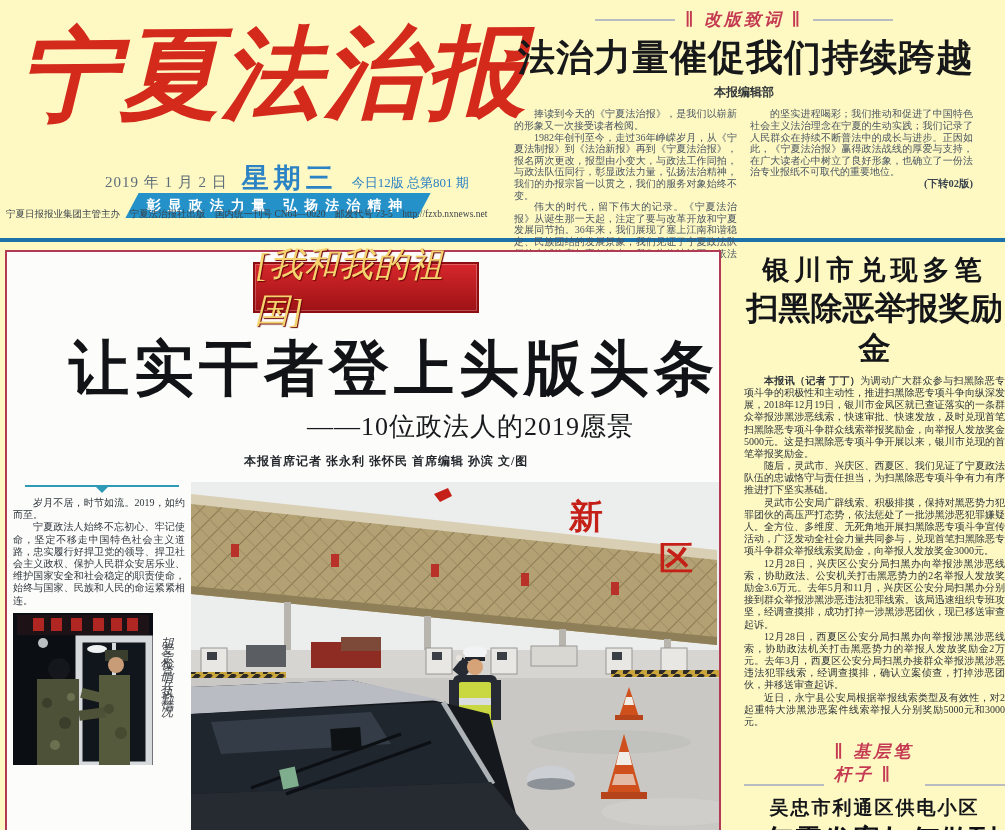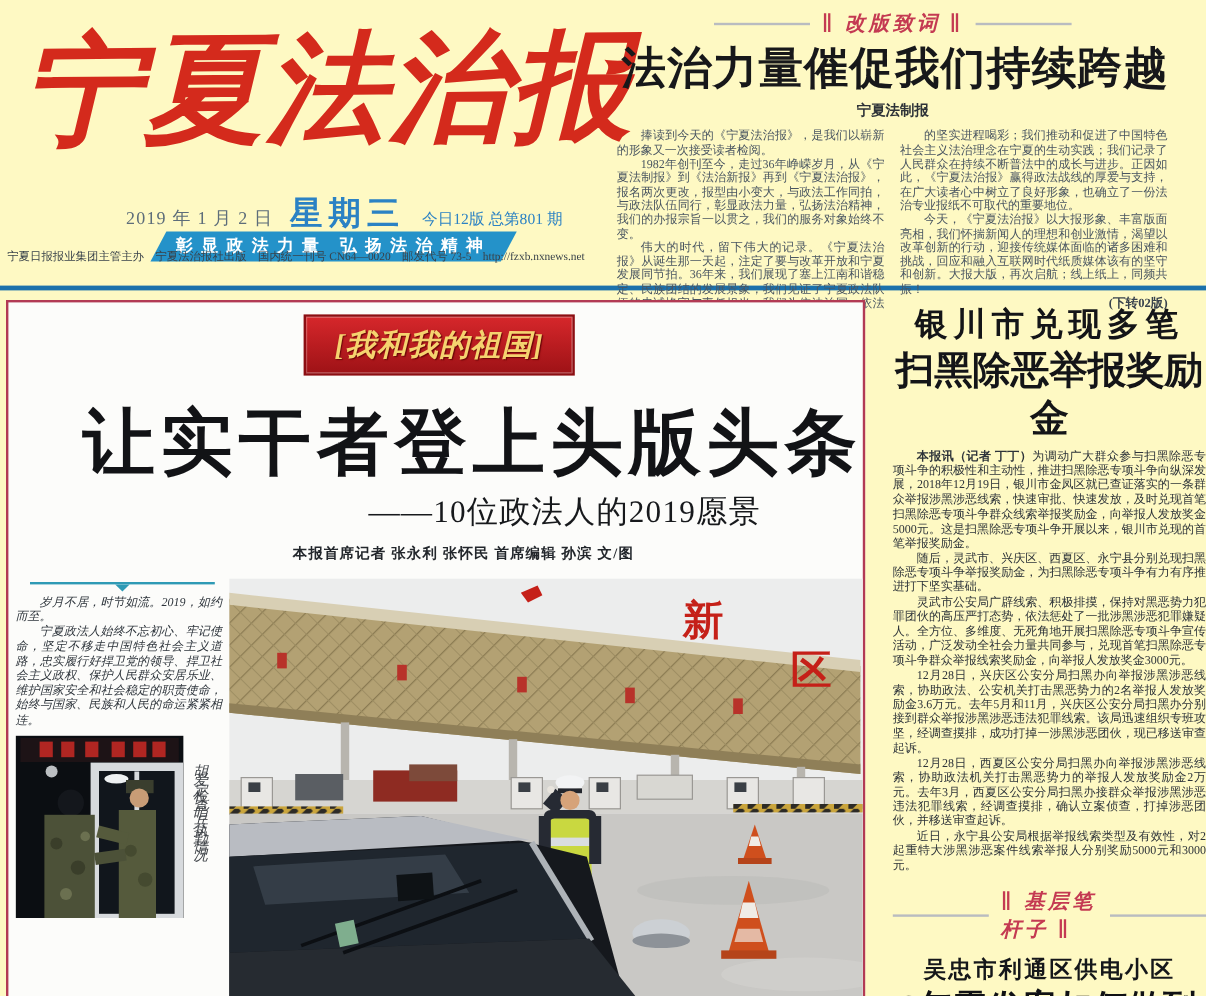--- a/index.html
+++ b/index.html
@@ -36,51 +36,51 @@
   .ed-col p{margin:0;text-indent:2em;}
   .continued{text-align:right;font-size:10.5px;color:#39434d;font-weight:bold;}
 
   
   .lead-box{position:absolute;left:5px;top:250px;width:712px;height:600px;
     border:2px solid #b23a54;background:#fcfcfa;}
   .fatherland-banner{position:absolute;left:246px;top:10px;width:222px;height:47px;
     background:linear-gradient(180deg,#d6272b,#9e1216);border:2px solid #8c0e12;
     box-shadow:inset 0 0 0 1px rgba(255,255,255,.25);
     display:flex;align-items:center;justify-content:center;}
-  .fatherland-text{color:#f5d36f;font-size:25px;font-weight:bold;font-style:italic;
+  .fatherland-text{color:#f5d36f;font-size:34px;font-weight:normal;font-style:italic;
     letter-spacing:1px;text-shadow:1px 1px 1px #6b0507;}
   .lead-headline{margin:0;padding-top:86px;text-align:right;font-size:60px;
     font-weight:900;color:#121316;letter-spacing:5px;line-height:62px;}
   .lead-subtitle{margin-top:9px;margin-left:300px;font-size:26px;color:#17191c;
     letter-spacing:1px;}
   .lead-byline{margin-top:9px;margin-left:237px;font-size:12px;font-weight:bold;
     color:#23272c;letter-spacing:1px;}
   .lead-body{display:flex;margin-top:12px;padding:0 2px 0 6px;}
   .left-col{width:172px;flex:none;}
   .teal-divider{position:relative;height:10px;margin:0 6px 5px 12px;}
   .teal-divider::before{content:'';position:absolute;left:0;right:0;top:3px;height:2px;background:#2f9ab5;}
   .teal-divider::after{content:'';position:absolute;left:46%;top:5px;
     border:6px solid transparent;border-top-color:#2f9ab5;border-bottom:0;}
   .left-col p{margin:0;font-size:10px;line-height:1.22;text-align:justify;
-    text-indent:2em;color:#2e353c;font-style:italic;}
+    text-indent:2em;color:#2e353c;}
   .soldier-row{display:flex;margin-top:6px;}
   .v-caption{writing-mode:vertical-rl;font-size:12px;letter-spacing:7px;color:#3f4348;
     font-style:italic;margin-left:5px;padding-top:14px;}
   .main-photo{flex:1;margin-left:6px;height:350px;}
   .main-photo svg,.soldier-photo svg{display:block;}
 
   
   .right-col{position:absolute;left:744px;top:254px;width:261px;}
   .reward-headline{text-align:center;font-weight:900;color:#141518;}
   .rh1{font-size:27px;letter-spacing:5px;line-height:1.25;}
   .rh2{font-size:32px;letter-spacing:0;line-height:1.25;font-family:Liberation Serif, serif;}
   .news-body{margin-top:7px;}
   .news-body p{margin:0;font-size:10px;line-height:1.22;text-align:justify;
     text-indent:2em;color:#2d3339;}
-  .gb-label-row{margin-top:12px;}
+  .gb-label-row{margin-top:12px;align-items:flex-end;}
   .kicker{text-align:center;font-size:19px;font-weight:bold;margin-top:9px;
     color:#15171a;letter-spacing:2px;}
   .g-headline{text-align:center;font-size:28px;font-weight:900;letter-spacing:1px;
     color:#101114;line-height:1.15;margin-top:3px;}
   .g-body{margin-top:9px;}
 </style>
 </head>
 <body>
 
 <div id="page">
@@ -97,30 +97,29 @@
   <div class="pub-line">宁夏日报报业集团主管主办　宁夏法治报社出版　国内统一刊号 CN64—0020　邮发代号 73-5　http://fzxb.nxnews.net</div>
   <div class="blue-rule"></div>
 
   <div class="editorial">
     <div class="label-row">
       <span class="dash"></span>
       <span class="red-label">∥ 改版致词 ∥</span>
       <span class="dash"></span>
     </div>
     <div class="ed-headline">法治力量催促我们持续跨越</div>
-    <div class="ed-byline">宁夏法制报</div>
+    <div class="ed-byline">本报编辑部</div>
     <div class="ed-cols">
       <div class="ed-col">
         <p>捧读到今天的《宁夏法治报》，是我们以崭新的形象又一次接受读者检阅。</p>
         <p>1982年创刊至今，走过36年峥嵘岁月，从《宁夏法制报》到《法治新报》再到《宁夏法治报》，报名两次更改，报型由小变大，与政法工作同拍，与政法队伍同行，彰显政法力量，弘扬法治精神，我们的办报宗旨一以贯之，我们的服务对象始终不变。</p>
         <p>伟大的时代，留下伟大的记录。《宁夏法治报》从诞生那一天起，注定了要与改革开放和宁夏发展同节拍。36年来，我们展现了塞上江南和谐稳定、民族团结的发展景象，我们见证了宁夏政法队伍的忠诚恪守与责任担当；我们为依法治国、依法治区</p>
       </div>
       <div class="ed-col">
         <p>的坚实进程喝彩；我们推动和促进了中国特色社会主义法治理念在宁夏的生动实践；我们记录了人民群众在持续不断普法中的成长与进步。正因如此，《宁夏法治报》赢得政法战线的厚爱与支持，在广大读者心中树立了良好形象，也确立了一份法治专业报纸不可取代的重要地位。</p>
-        <p>今天，《宁夏法治报》以大报形象、丰富版面亮相，我们怀揣新闻人的理想和创业激情，渴望以改革创新的行动，迎接传统媒体面临的诸多困难和挑战，回应和融入互联网时代纸质媒体该有的坚守和创新。大报大版，再次启航；线上纸上，同频共振！</p>
         <div class="continued">(下转02版)</div>
       </div>
     </div>
   </div>
 
   <div class="lead-box">
     <div class="fatherland-banner">
       <span class="fatherland-text">[我和我的祖国]</span>
     </div>
     <div class="lead-headline">让实干者登上头版头条</div>
@@ -271,21 +270,21 @@
     </div>
   </div>
 
   <div class="right-col">
     <div class="reward-headline">
       <div class="rh1">银川市兑现多笔</div>
       <div class="rh2">扫黑除恶举报奖励金</div>
     </div>
     <div class="news-body">
       <p><b>本报讯（记者 丁丁）</b><span>为调动广大群众参与扫黑除恶专项斗争的积极性和主动性，推进扫黑除恶专项斗争向纵深发展，2018年12月19日，银川市金凤区就已查证落实的一条群众举报涉黑涉恶线索，快速审批、快速发放，及时兑现首笔扫黑除恶专项斗争群众线索举报奖励金，向举报人发放奖金5000元。这是扫黑除恶专项斗争开展以来，银川市兑现的首笔举报奖励金。</span></p>
-      <p>随后，灵武市、兴庆区、西夏区、永宁县分别兑现扫黑除恶专项斗争举报奖励金，为扫黑除恶专项斗争有力有序推进打下坚实基础。</p>
+      <p>随后，灵武市、兴庆区、西夏区、我们见证了宁夏政法队伍的忠诚恪守与责任担当，为扫黑除恶专项斗争有力有序推进打下坚实基础。</p>
       <p>灵武市公安局广辟线索、积极排摸，保持对黑恶势力犯罪团伙的高压严打态势，依法惩处了一批涉黑涉恶犯罪嫌疑人。全方位、多维度、无死角地开展扫黑除恶专项斗争宣传活动，广泛发动全社会力量共同参与，兑现首笔扫黑除恶专项斗争群众举报线索奖励金，向举报人发放奖金3000元。</p>
       <p>12月28日，兴庆区公安分局扫黑办向举报涉黑涉恶线索，协助政法、公安机关打击黑恶势力的2名举报人发放奖励金3.6万元。去年5月和11月，兴庆区公安分局扫黑办分别接到群众举报涉黑涉恶违法犯罪线索。该局迅速组织专班攻坚，经调查摸排，成功打掉一涉黑涉恶团伙，现已移送审查起诉。</p>
       <p>12月28日，西夏区公安分局扫黑办向举报涉黑涉恶线索，协助政法机关打击黑恶势力的举报人发放奖励金2万元。去年3月，西夏区公安分局扫黑办接群众举报涉黑涉恶违法犯罪线索，经调查摸排，确认立案侦查，打掉涉恶团伙，并移送审查起诉。</p>
       <p>近日，永宁县公安局根据举报线索类型及有效性，对2起重特大涉黑涉恶案件线索举报人分别奖励5000元和3000元。</p>
     </div>
 
     <div class="label-row gb-label-row">
       <span class="dash"></span>
       <span class="red-label">∥ 基层笔杆子 ∥</span>
       <span class="dash"></span>

